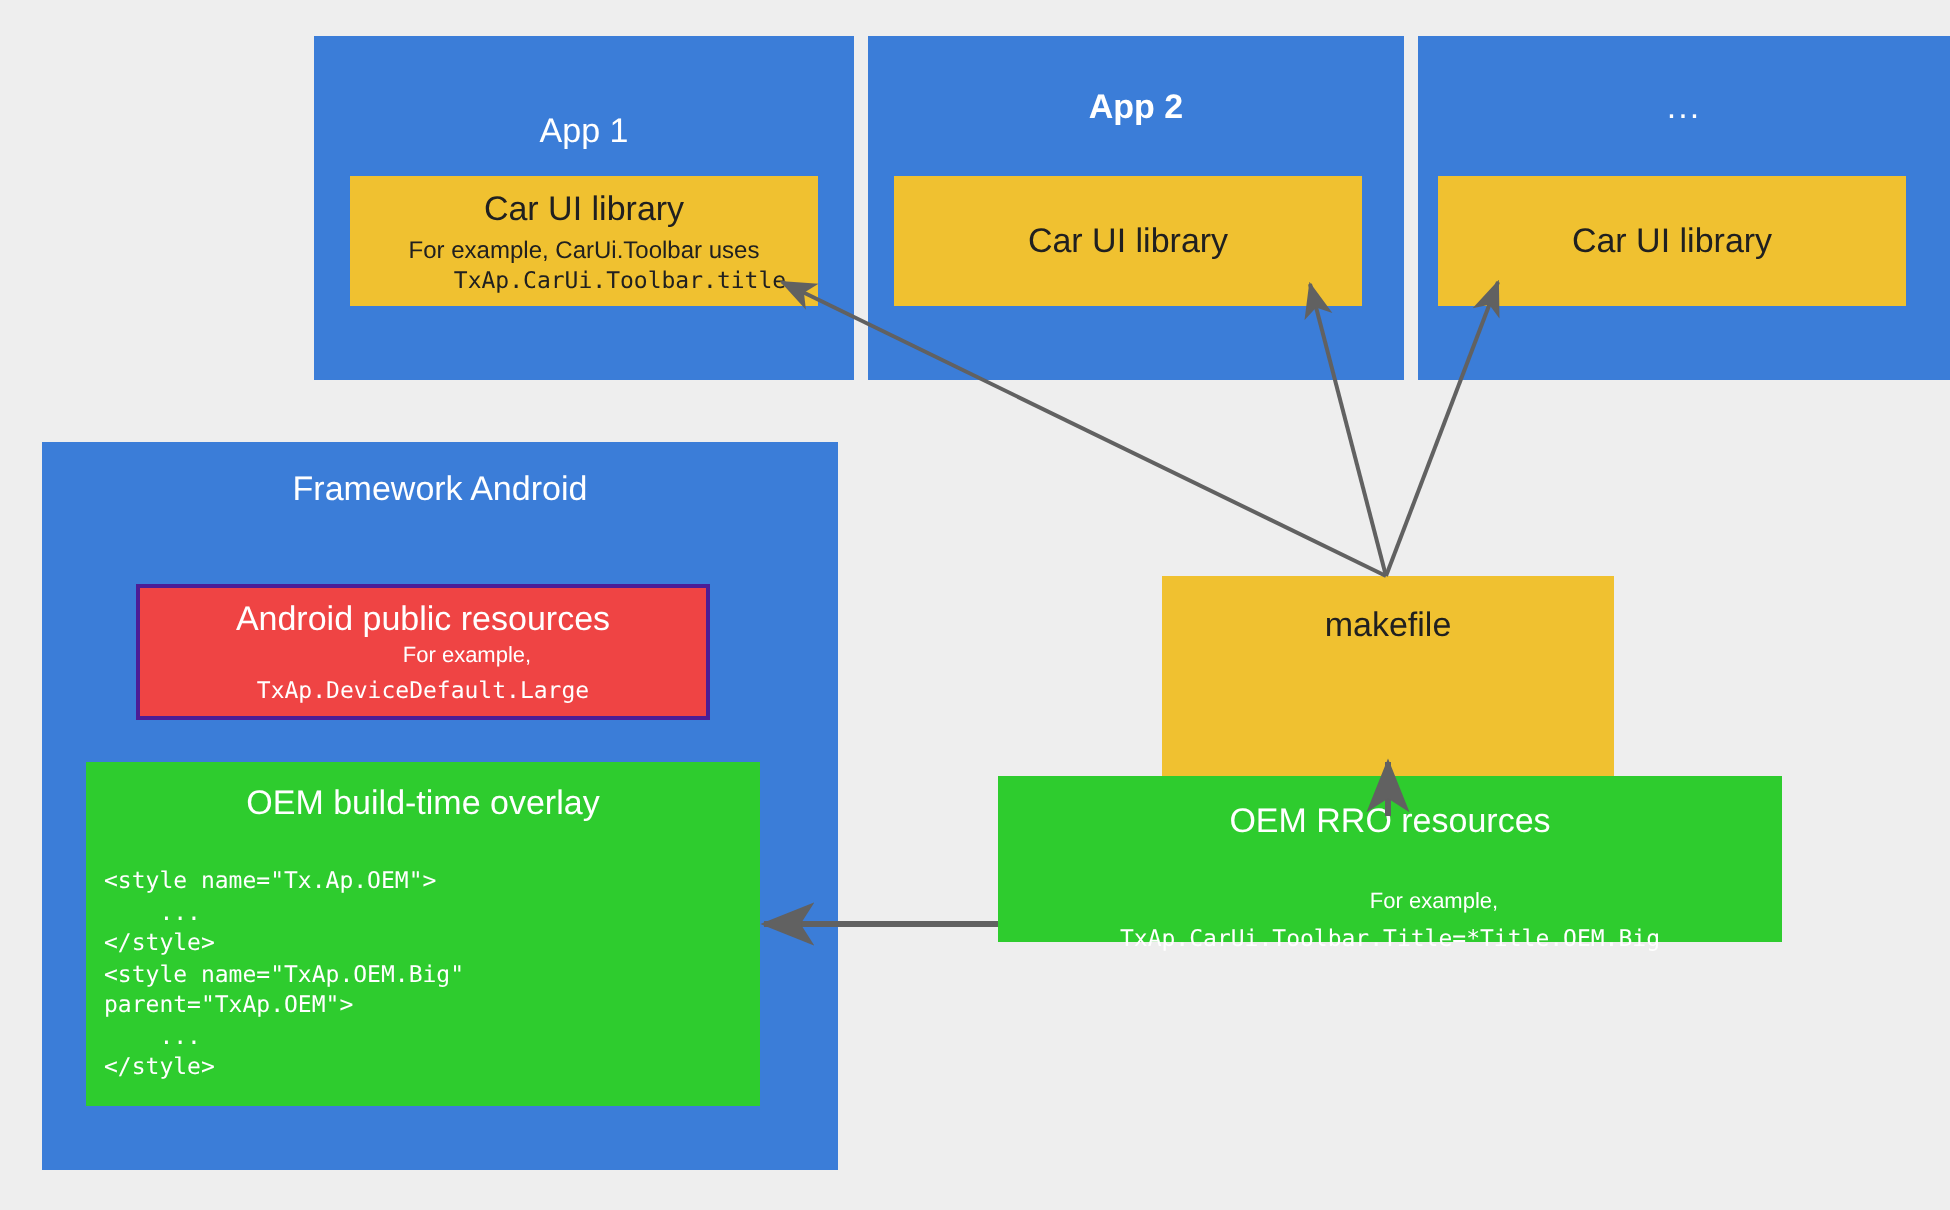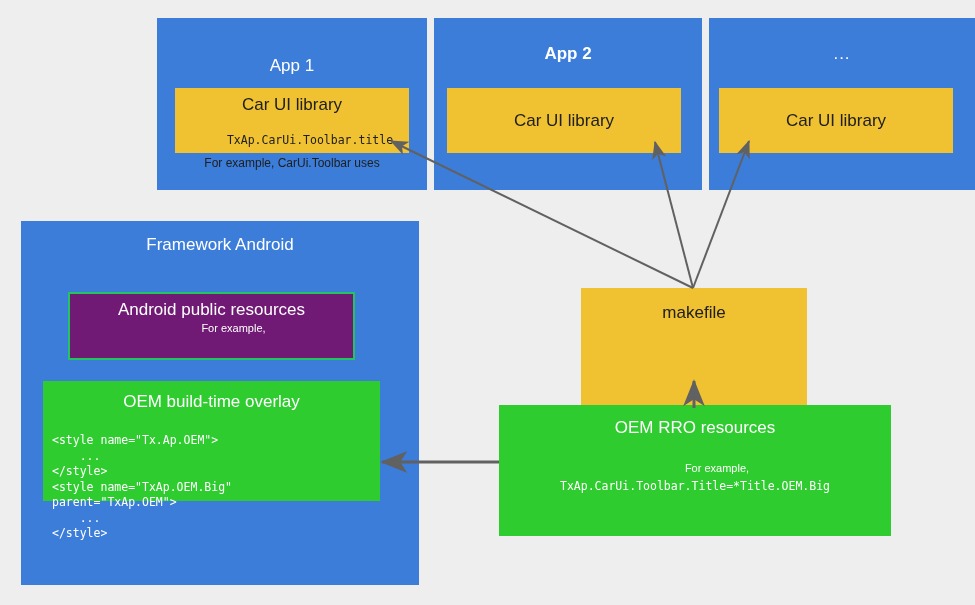--- a/index.html
+++ b/index.html
@@ -28,22 +28,22 @@
   .blue-box {
     background: #3b7dd8;
   }
   .yellow-box {
     background: #f0c130;
   }
   .green-box {
     background: #2ecc2e;
   }
   .inner-outline {
-    background: #701a75;
-    border: 2px solid #22c55e;
+    background: #ef4444;
+    border: 2px solid #4c1d95;
   }
   .title-white {
     color: #ffffff;
     font-size: 17px;
     text-align: center;
     line-height: 1.2;
     font-weight: normal;
   }
   .title-dark {
     color: #202020;
@@ -113,21 +113,21 @@
 </head>
 <body>
 
 <div id="canvas">
 
   <div class="box blue-box" style="left:157px; top:18px; width:270px; height:172px;">
     <div class="app-title title-white" style="top:26px;margin-top:12px;">App 1</div>
   </div>
   <div class="box yellow-box" style="left:175px; top:88px; width:234px; height:65px;">
     <div class="stack title-dark" style="top:7px;">Car UI library</div>
-    <div class="stack sub-dark" style="top:30px;margin-top:38px;">For example, CarUi.Toolbar uses</div>
+    <div class="stack sub-dark" style="top:30px;">For example, CarUi.Toolbar uses</div>
     <div class="stack mono-dark" style="top:45px;padding-left:36px;">TxAp.CarUi.Toolbar.title</div>
   </div>
 
   <div class="box blue-box" style="left:434px; top:18px; width:268px; height:172px;">
     <div class="app-title title-white" style="top:26px;font-weight:bold;">App 2</div>
   </div>
   <div class="box yellow-box" style="left:447px; top:88px; width:234px; height:65px;">
     <div class="stack title-dark" style="top:23px;">Car UI library</div>
   </div>
 
@@ -138,38 +138,39 @@
     <div class="stack title-dark" style="top:23px;">Car UI library</div>
   </div>
 
   <div class="box blue-box" style="left:21px; top:221px; width:398px; height:364px;">
     <div class="app-title title-white" style="top:14px;">Framework Android</div>
   </div>
 
   <div class="box inner-outline" style="left:68px; top:292px; width:287px; height:68px;">
     <div class="stack title-white" style="top:6px;">Android public resources</div>
     <div class="stack sub-white" style="top:28px;">For example,</div>
+    <div class="stack mono-white" style="top:44px;">TxAp.DeviceDefault.Large</div>
   </div>
 
-  <div class="box green-box" style="left:43px; top:381px; width:337px; height:120px;">
+  <div class="box green-box" style="left:43px; top:381px; width:337px; height:172px;">
     <div class="stack title-white" style="top:11px;">OEM build-time overlay</div>
     <div class="code-block" style="position:absolute; left:9px; top:52px;">&lt;style name="Tx.Ap.OEM"&gt;
     ...
 &lt;/style&gt;
 &lt;style name="TxAp.OEM.Big"
 parent="TxAp.OEM"&gt;
     ...
 &lt;/style&gt;</div>
   </div>
 
   <div class="box yellow-box" style="left:581px; top:288px; width:226px; height:117px;">
     <div class="stack title-dark" style="top:15px;">makefile</div>
   </div>
 
-  <div class="box green-box" style="left:499px; top:405px; width:392px; height:131px;">
+  <div class="box green-box" style="left:499px; top:388px; width:392px; height:83px;">
     <div class="stack title-white" style="top:13px;">OEM RRO resources</div>
     <div class="stack sub-white" style="top:57px;">For example,</div>
     <div class="stack mono-white" style="top:74px;">TxAp.CarUi.Toolbar.Title=*Title.OEM.Big</div>
   </div>
 
   <svg id="arrows" viewBox="0 0 975 605">
     <defs>
       <marker id="arrowhead" markerWidth="9" markerHeight="8" refX="8.4" refY="4" orient="auto" markerUnits="strokeWidth">
         <path d="M0,0.4 L9,4 L0,7.6 L2.3,4 Z" fill="#616161"></path>
       </marker>

